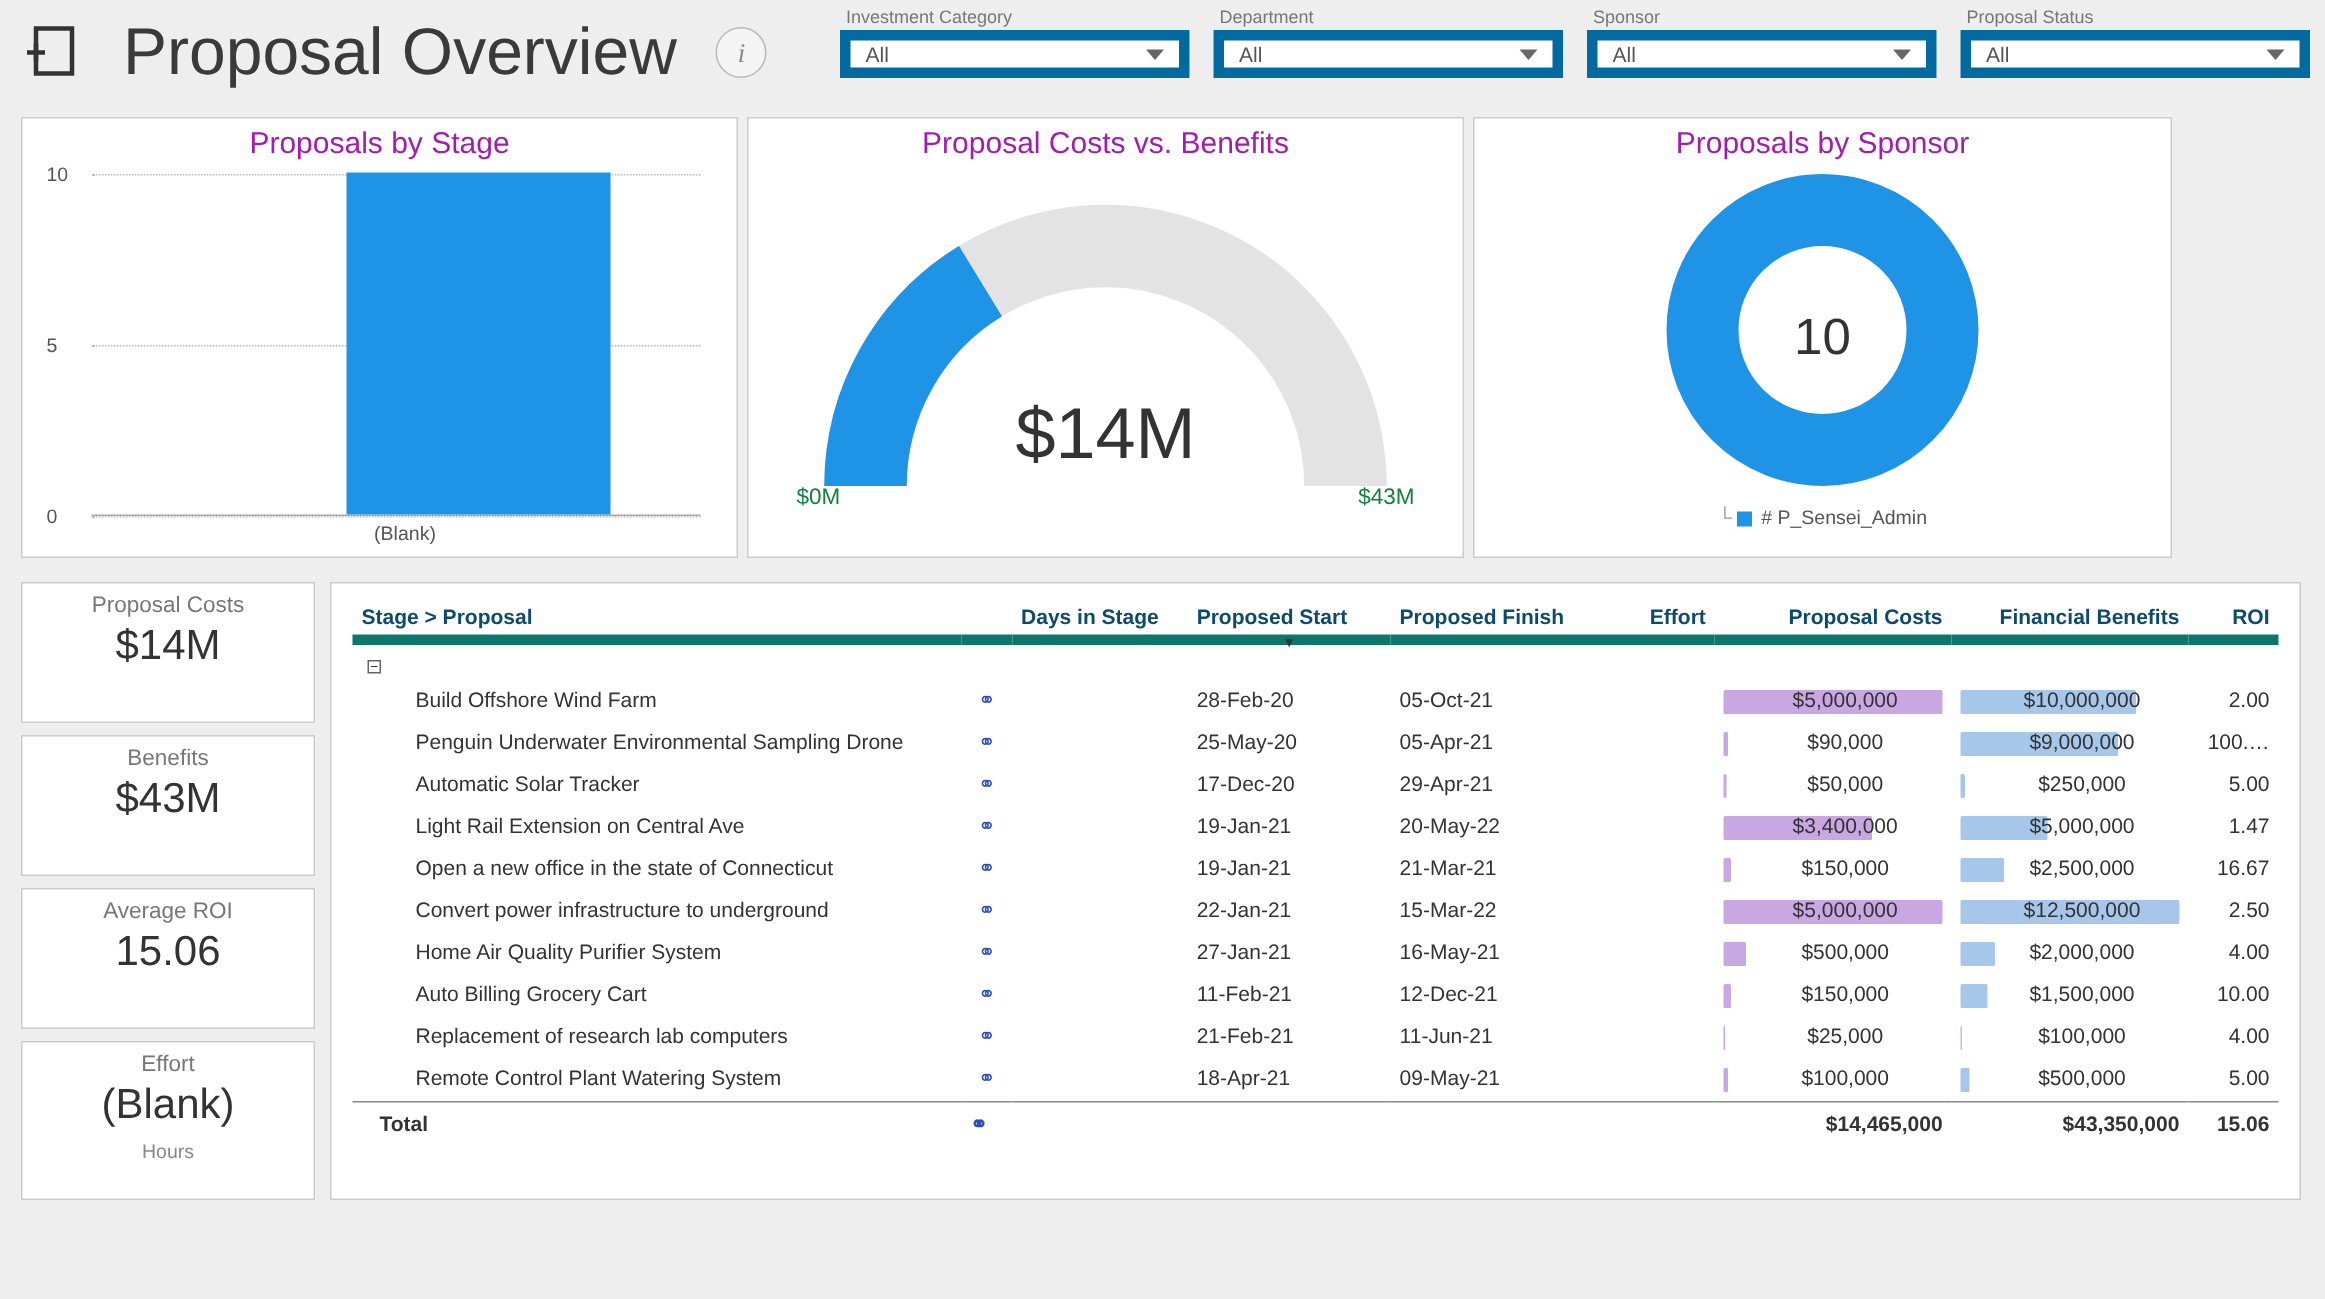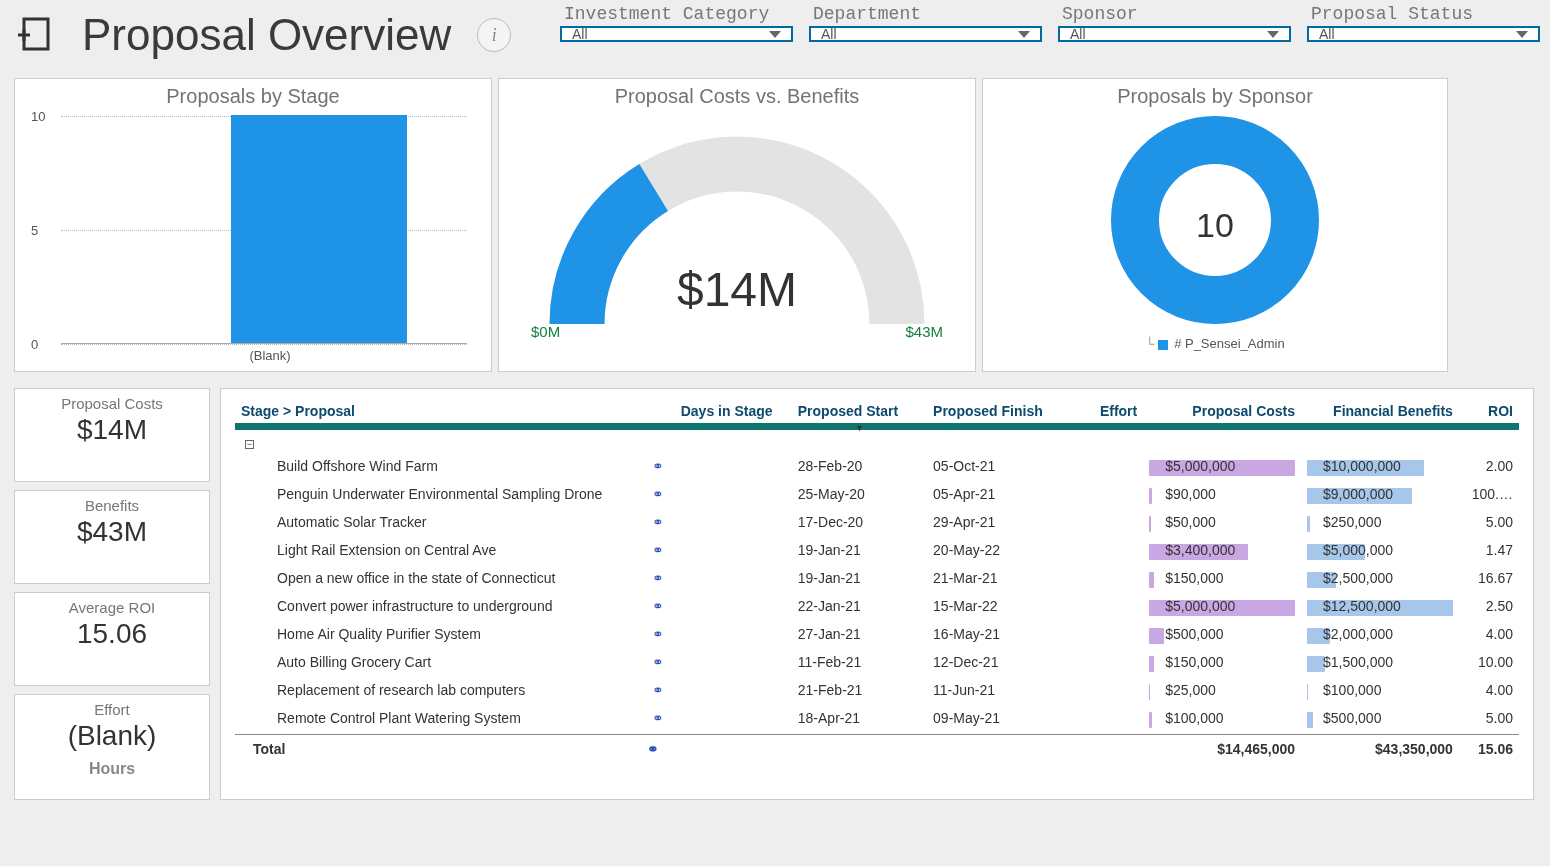--- a/index.html
+++ b/index.html
@@ -2,30 +2,30 @@
 <html><head>
 <meta charset="utf-8">
 <style>
   * { box-sizing: border-box; }
   html, body { margin:0; padding:0; background:#eee; font-family:"Segoe UI","Segoe UI Light",Arial,sans-serif; color:#333; }
   body { width:1550px; height:866px; overflow:hidden; }
 
   
   .filters { position:absolute; left:560px; top:0; right:10px; display:flex; gap:16px; }
   .filter { flex:1; display:flex; flex-direction:column; }
-  .filter-label { font-size:18px; color:#777; font-weight:300; padding:4px 4px 2px;font-family:Liberation Mono, monospace; }
-  .filter-dd { background:#fff; border:2px solid #0369a1; height:16px; display:flex; align-items:center; justify-content:space-between; padding:0 10px; font-size:14px; color:#555; cursor:pointer; }
+  .filter-label { font-size:12px; color:#777; font-weight:300; padding:4px 4px 2px; }
+  .filter-dd { background:#fff; border:7px solid #0369a1; height:32px; display:flex; align-items:center; justify-content:space-between; padding:0 10px; font-size:14px; color:#555; cursor:pointer; }
 
   
   .header { position:absolute; left:16px; top:0; display:flex; align-items:center; gap:26px; height:70px; }
   .header-title { font-size:44px; font-weight:300; color:#3a3a3a; }
   .info-btn { width:34px; height:34px; border:1px solid #bbb; border-radius:50%; display:flex; align-items:center; justify-content:center; color:#888; font-style:italic; font-family:Georgia,serif; font-size:18px; background:#f4f4f4; cursor:pointer; }
 
   .tile { background:#fff; border:1px solid #ccc; position:absolute; }
-  .tile-title { text-align:center; font-size:20px; font-weight:300; color:#737373; padding:6px 0 2px; }
+  .tile-title { text-align:center; font-size:20px; font-weight:300; color:#a21caf; padding:6px 0 2px; }
 
   
   #tile-stage { left:14px; top:78px; width:478px; height:294px; }
   #tile-gauge { left:498px; top:78px; width:478px; height:294px; }
   #tile-donut { left:982px; top:78px; width:466px; height:294px; }
 
   
   .bar-area { position:relative; margin:6px 24px 0 46px; height:228px; border-bottom:1px solid #aaa; }
   .bar      { position:absolute; bottom:0; left:170px; width:176px; background:#1f93e6; }
   .grid-line{ position:absolute; left:0; right:0; border-top:1px dotted #bbb; }
@@ -41,21 +41,21 @@
   
   .donut-wrap { position:relative; text-align:center; }
   .donut-val  { position:absolute; left:0; right:0; top:96px; font-size:34px; font-weight:300; }
   .donut-legend { text-align:center; font-size:13px; color:#555; margin-top:2px; }
   .donut-legend .sq { display:inline-block; width:10px; height:10px; background:#1f93e6; margin-right:6px; vertical-align:middle; }
 
   
   .card { position:absolute; left:14px; width:196px; background:#fff; border:1px solid #ccc; text-align:center; }
   .card .lbl { font-size:15px; color:#777; font-weight:300; padding-top:6px; }
   .card .val { font-size:28px; font-weight:300; padding:2px 0 8px; color:#333; }
-  .card .sub { font-size:16px; color:#888; padding-bottom:4px;font-weight:bold; }
+  .card .sub { font-size:13px; color:#888; padding-bottom:4px; }
   #card-costs   { top:388px; height:94px; }
   #card-benefits{ top:490px; height:94px; }
   #card-roi     { top:592px; height:94px; }
   #card-effort  { top:694px; height:106px; }
 
   
   #tile-table { left:220px; top:388px; right:14px; width:1314px; height:412px; }
   .tbl { width:100%; border-collapse:collapse; font-size:14px; }
   .tbl th { text-align:left; font-weight:700; color:#0c4a6e; padding:10px 6px 4px; border-bottom:7px solid #0f766e; white-space:nowrap; }
   .tbl th.num, .tbl td.num { text-align:right; }
@@ -63,21 +63,21 @@
   .tbl th.sort::after { content:"▼"; font-size:9px; position:absolute; left:50%; bottom:-10px; transform:translateX(-50%); color:#333; }
   .tbl td { padding:4px 6px; vertical-align:top; }
   .tbl .collapse-row td { padding:4px 6px 4px 10px; font-size:14px; }
   .tbl .collapse-box { display:inline-block; width:9px; height:9px; border:1px solid #666; line-height:7px; font-size:9px; text-align:center; cursor:pointer; }
   .tbl tbody td.name { padding-left:42px; color:#333; }
   .tbl tbody td.link { text-align:center; }
   .link-ico { color:#2a4eb6; font-size:14px; cursor:pointer; }
   .tbl tfoot td { font-weight:600; border-top:1px solid #888; padding-top:6px; }
   .barcell { position:relative; height:20px; }
   .barcell .bg { position:absolute; left:0; top:2px; bottom:2px; border-radius:1px; }
-  .barcell .tx { position:relative; z-index:1; text-align:left;padding-left:16px; }
+  .barcell .tx { position:relative; z-index:1; text-align:center;padding-left:16px; }
   .barcell.cost .bg { background:#c9a7e2; }
   .barcell.ben  .bg { background:#a7c7ea; }
 
   .chev { width:0; height:0; border-left:6px solid transparent; border-right:6px solid transparent; border-top:7px solid #666; }
 </style>
 </head>
 <body>
 
 <div class="header">
   <span>

